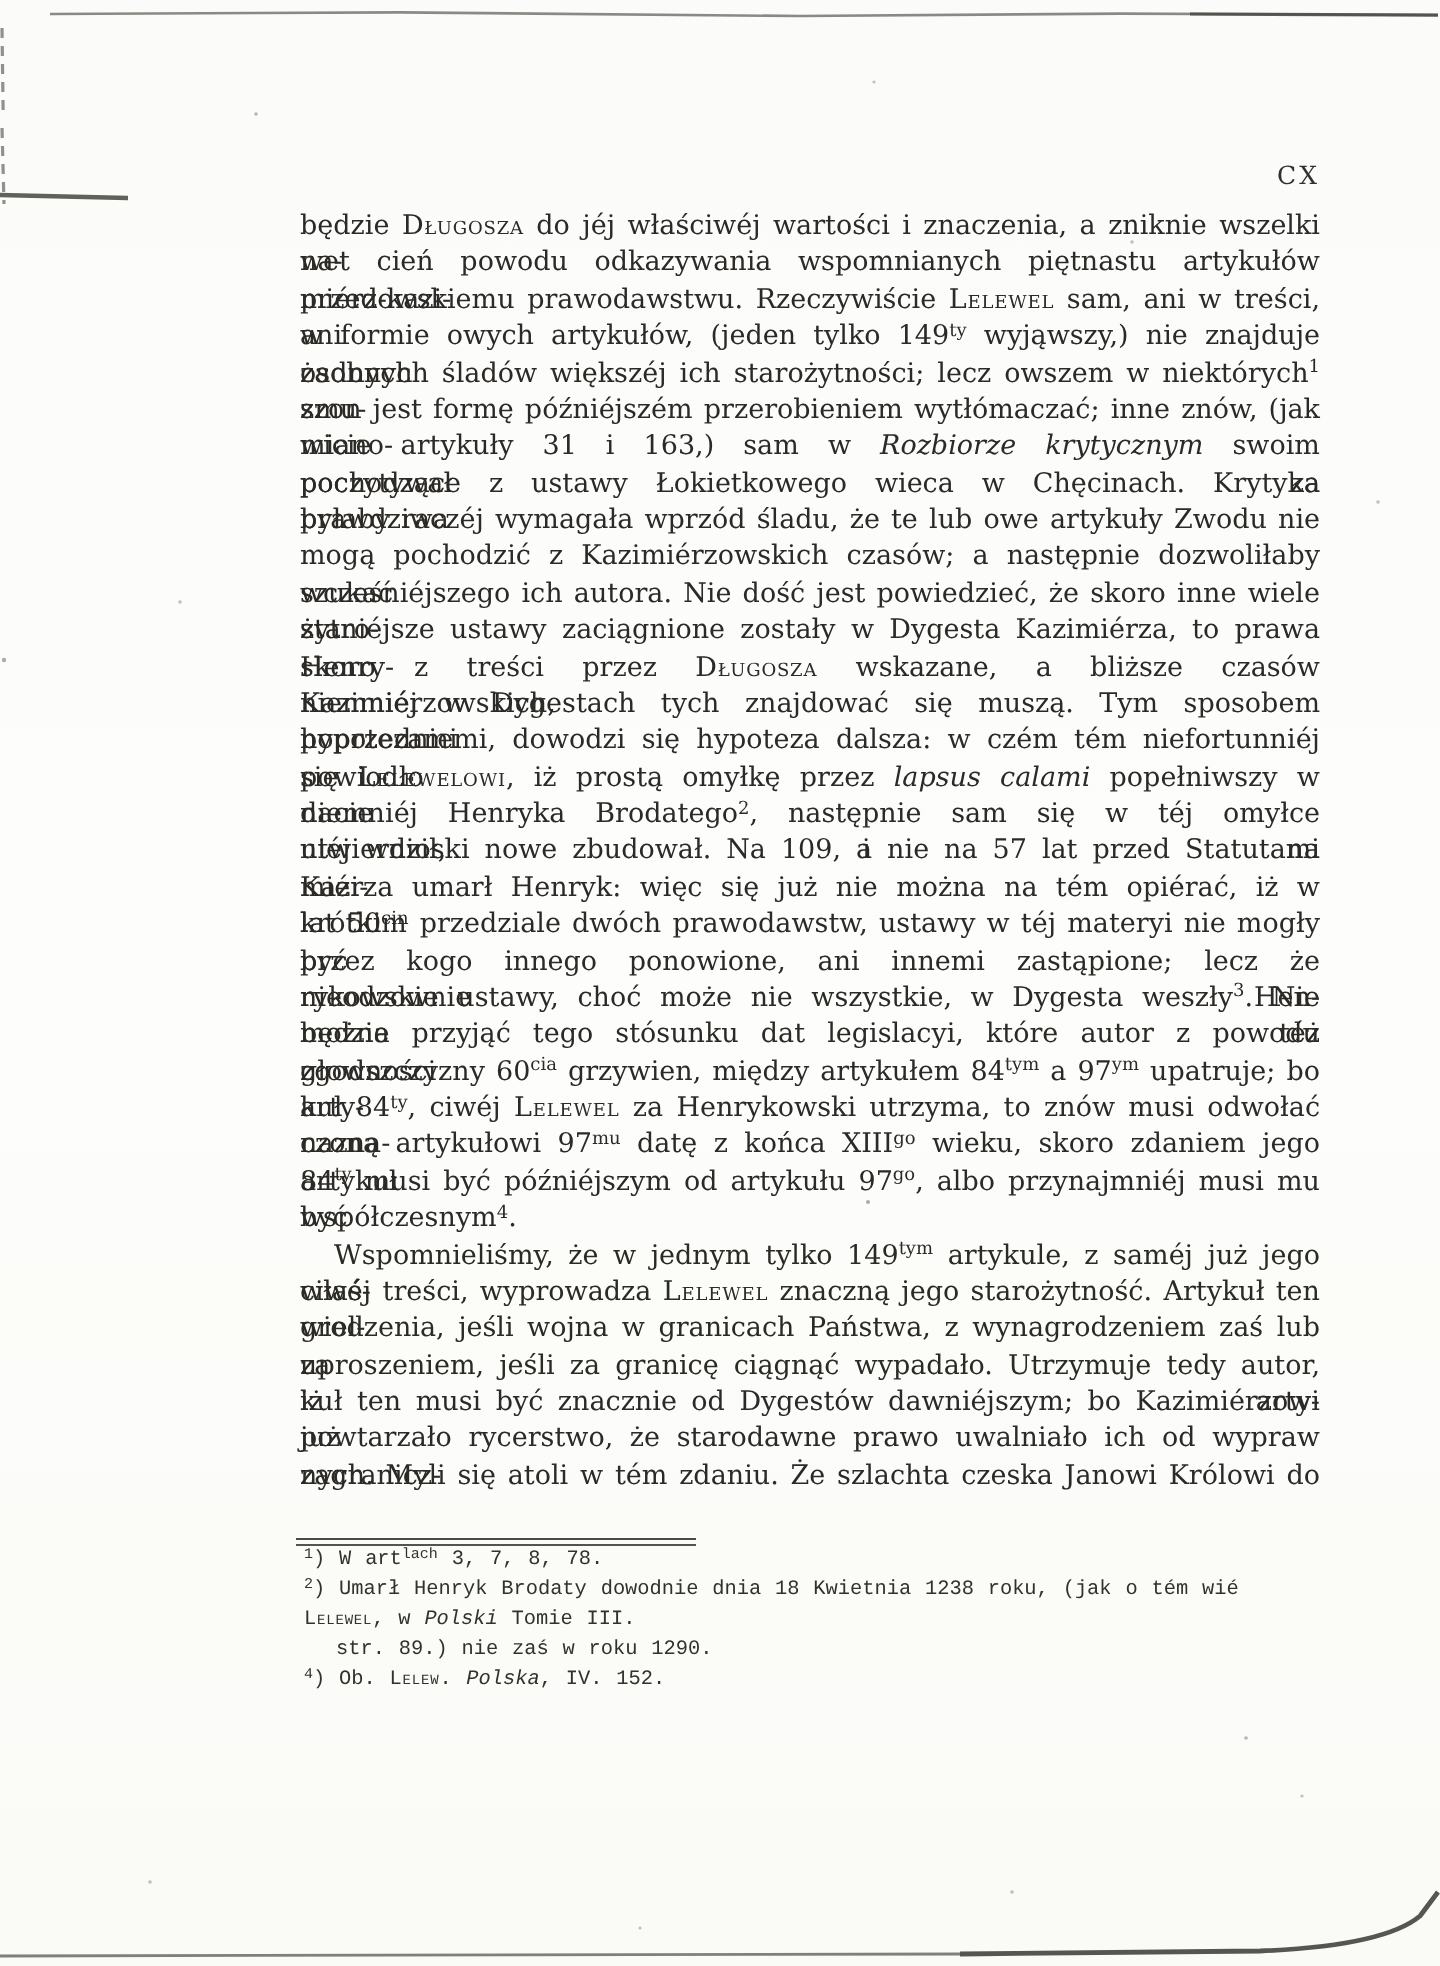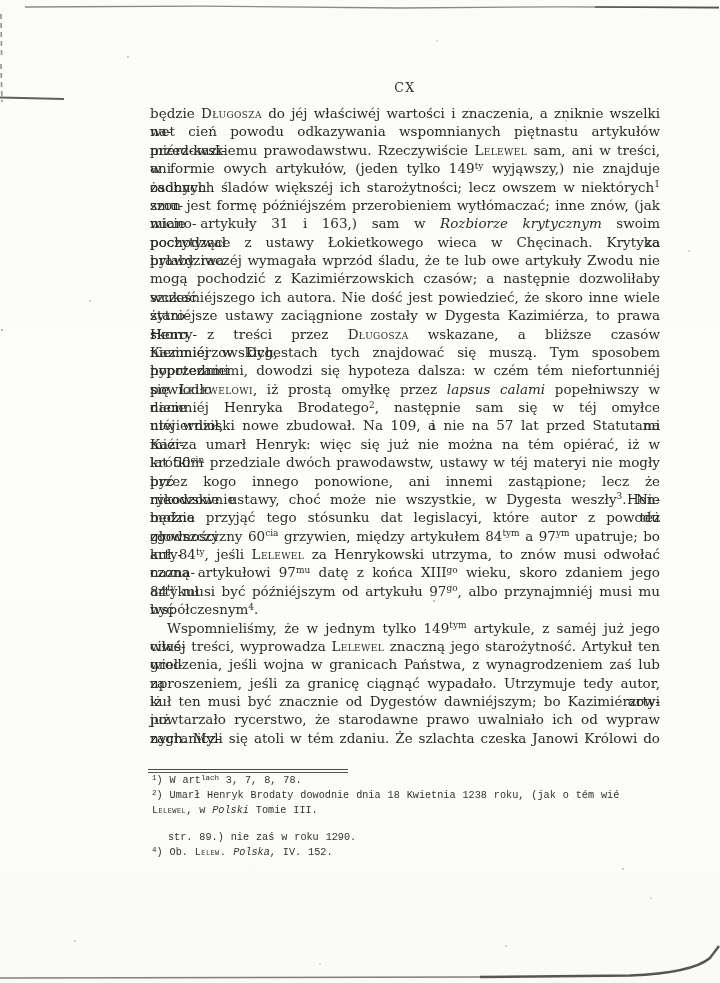--- a/index.html
+++ b/index.html
@@ -11,21 +11,21 @@
   }
   #page {
     position: relative;
     width: 720px; height: 983px;
     background: linear-gradient(180deg, #fbfbf9 0%, #fdfdfb 50%, #fafaf7 100%);
     color: #2c2a26;
   }
   #page-number {
     position: absolute;
     left: 150px; top: 80px; width: 510px;
-    text-align: center;
+    text-align: right;
     font-size: 12.5px;
     letter-spacing: 1.5px;
     color: #33312c;
   }
   #body-text {
     position: absolute;
     left: 150px; top: 104px; width: 510px;
   }
   .line {
     height: 18.38px;
@@ -60,21 +60,21 @@
     color: #33312c;
     font-family: Liberation Mono, monospace;
   }
   .fnline {
     min-height: 15.1px;
     line-height: 15.1px;
     font-size: 10.2px;
     padding-left: 8px;
     word-spacing: 0.8px;
   }
-  .fnline.cont { padding-left: 24px; margin-top: 12px; }
+  .fnline.cont { padding-left: 24px; }
   .fnline .sup {
     font-size: 7.5px;
     line-height: 0;
     position: relative;
     top: -3px;
   }
   #scan-artifacts {
     position: absolute;
     left: 0; top: 0;
     pointer-events: none;
@@ -105,21 +105,21 @@
       <div class="line"><span>poprzedniemi, dowodzi się hypoteza dalsza: w czém tém niefortunniéj powiodło</span></div>
       <div class="line"><span>się </span><span class="sc">Lelewelowi</span><span>, iż prostą omyłkę przez </span><span class="i">lapsus calami</span><span> popełniwszy w dacie</span></div>
       <div class="line"><span>niemniéj Henryka Brodatego</span><span class="sup">2</span><span>, następnie sam się w téj omyłce utwierdził, i na</span></div>
       <div class="line"><span>niéj wnioski nowe zbudował. Na 109, a nie na 57 lat przed Statutami Kazi-</span></div>
       <div class="line"><span>miérza umarł Henryk: więc się już nie można na tém opiérać, iż w krótkim</span></div>
       <div class="line"><span>lat 50</span><span class="sup">cin</span><span> przedziale dwóch prawodawstw, ustawy w téj materyi nie mogły być</span></div>
       <div class="line"><span>przez kogo innego ponowione, ani innemi zastąpione; lecz że nieodzownie Hen-</span></div>
       <div class="line"><span>rykowskie ustawy, choć może nie wszystkie, w Dygesta weszły</span><span class="sup">3</span><span>. Nie można téż</span></div>
       <div class="line"><span>będzie przyjąć tego stósunku dat legislacyi, które autor z powodu zgodności</span></div>
       <div class="line"><span>głowszczyzny 60</span><span class="sup">cia</span><span> grzywien, między artykułem 84</span><span class="sup">tym</span><span> a 97</span><span class="sup">ym</span><span> upatruje; bo arty-</span></div>
-      <div class="line"><span>kuł 84</span><span class="sup">ty</span><span>, jeśli </span><span class="sc">Lelewel</span><span> za Henrykowski utrzyma, to znów musi odwołać nazna-</span></div>
+      <div class="line"><span>kuł 84</span><span class="sup">ty</span><span>, ciwéj </span><span class="sc">Lelewel</span><span> za Henrykowski utrzyma, to znów musi odwołać nazna-</span></div>
       <div class="line"><span>czoną artykułowi 97</span><span class="sup">mu</span><span> datę z końca XIII</span><span class="sup">go</span><span> wieku, skoro zdaniem jego artykuł</span></div>
       <div class="line"><span>84</span><span class="sup">ty</span><span> musi być późniéjszym od artykułu 97</span><span class="sup">go</span><span>, albo przynajmniéj musi mu być</span></div>
       <div class="line last"><span>współczesnym</span><span class="sup">4</span><span>.</span></div>
       <div class="line indent"><span>Wspomnieliśmy, że w jednym tylko 149</span><span class="sup">tym</span><span> artykule, z saméj już jego właś-</span></div>
       <div class="line"><span>ciwéj treści, wyprowadza </span><span class="sc">Lelewel</span><span> znaczną jego starożytność. Artykuł ten wiel-</span></div>
       <div class="line"><span>grodzenia, jeśli wojna w granicach Państwa, z wynagrodzeniem zaś lub za</span></div>
       <div class="line"><span>uproszeniem, jeśli za granicę ciągnąć wypadało. Utrzymuje tedy autor, iż arty-</span></div>
       <div class="line"><span>kuł ten musi być znacznie od Dygestów dawniéjszym; bo Kazimiérzowi już</span></div>
       <div class="line"><span>powtarzało rycerstwo, że starodawne prawo uwalniało ich od wypraw zagranicz-</span></div>
       <div class="line"><span>nych. Myli się atoli w tém zdaniu. Że szlachta czeska Janowi Królowi do</span></div>

